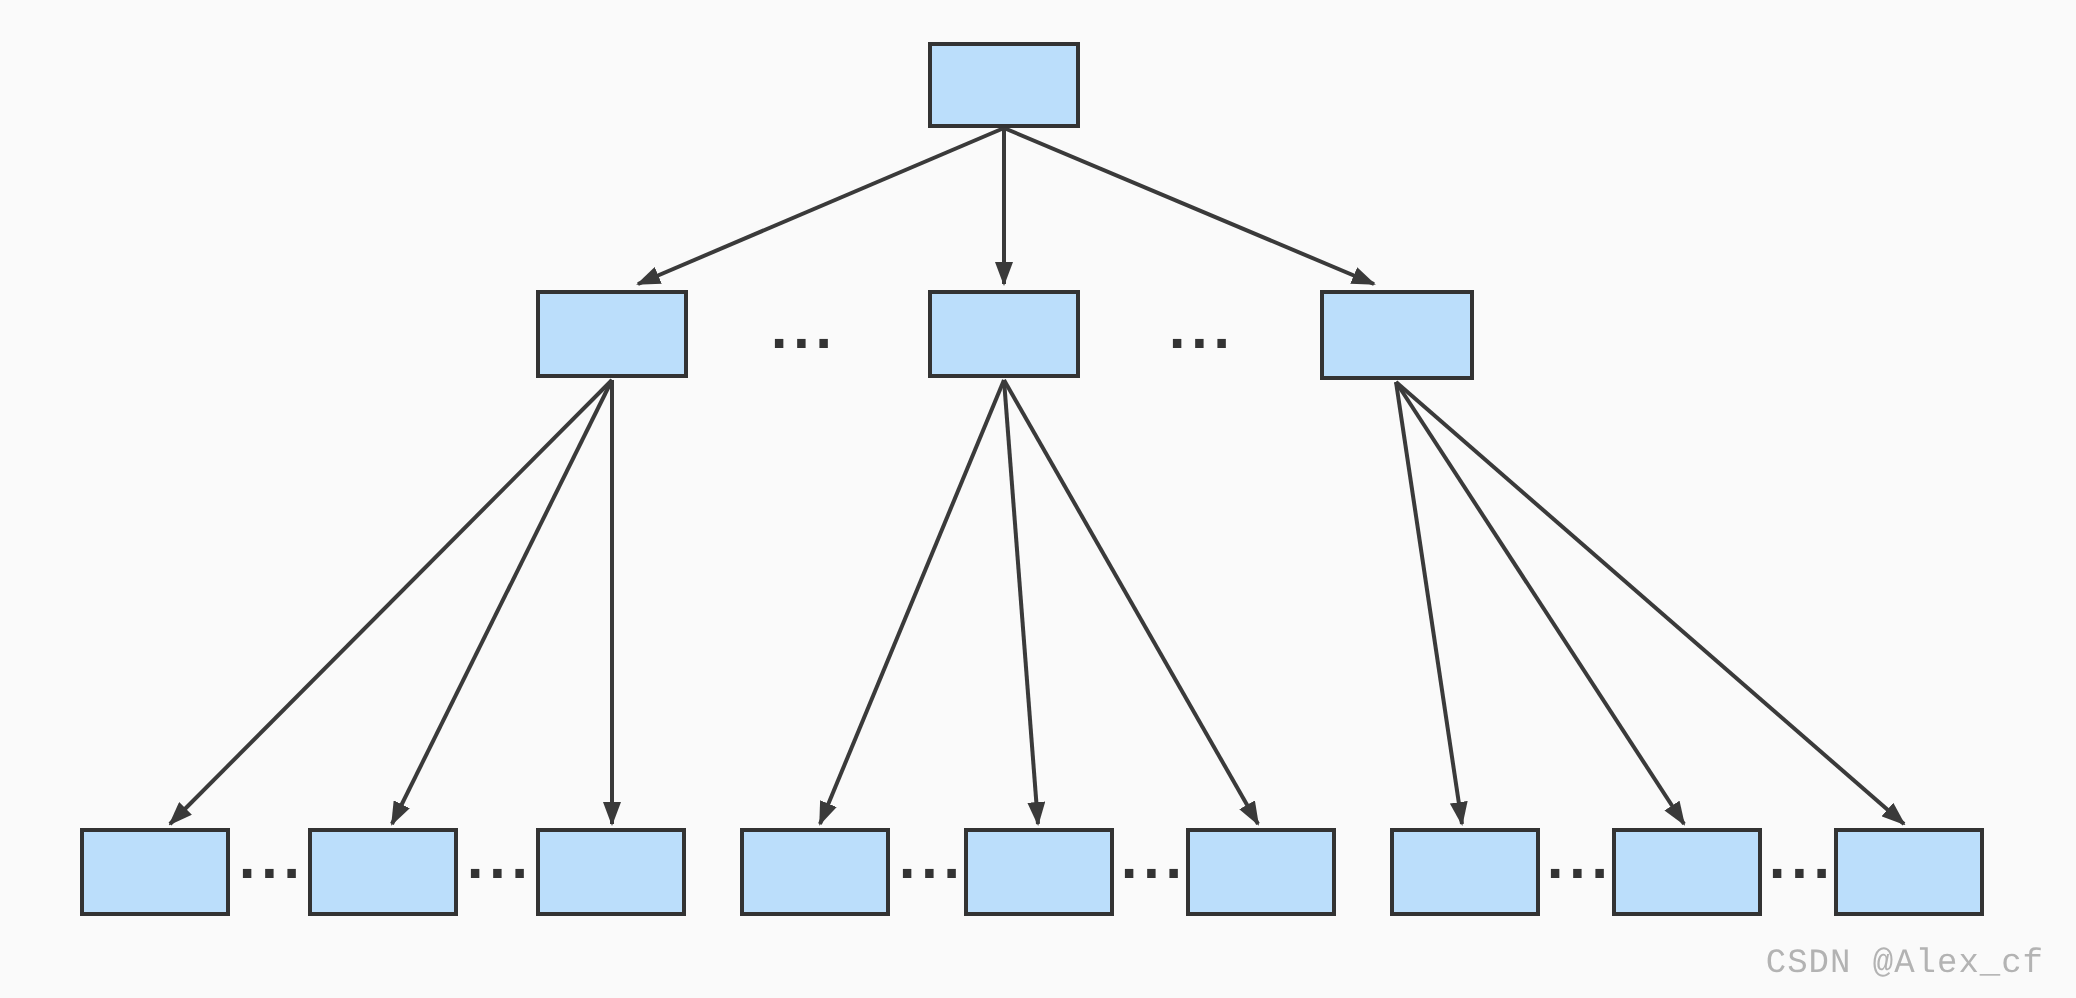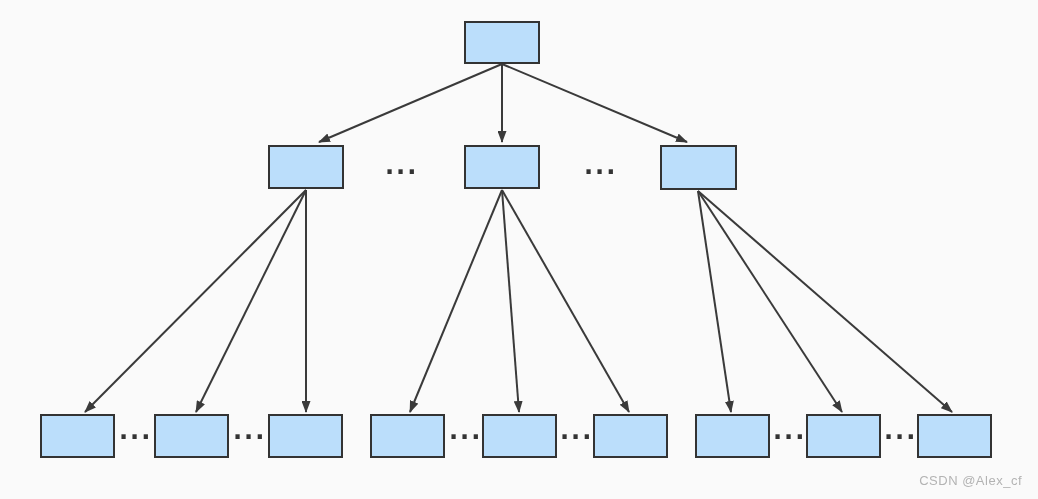--- a/index.html
+++ b/index.html
@@ -58,23 +58,24 @@
   .d-mid2{left:584px;top:154px;}
   .d-b1{left:119px;top:419px;}
   .d-b2{left:233px;top:419px;}
   .d-b3{left:449px;top:419px;}
   .d-b4{left:560px;top:419px;}
   .d-b5{left:773px;top:419px;}
   .d-b6{left:884px;top:419px;}
   .watermark{
     position:absolute;
     right:16px;top:473px;
-    font-size:13px;
+    font-size:17px;
     color:var(--watermark);
     letter-spacing:0.5px;
+    font-family:Liberation Mono, monospace;
   }
 </style>
 </head>
 <body>
 
 <div class="canvas">
 
   <svg class="edges" viewBox="0 0 1038 499" xmlns="http://www.w3.org/2000/svg" aria-hidden="true">
     <defs>
       <marker id="arrowhead" markerWidth="12" markerHeight="9" refX="11" refY="4.5" orient="auto" markerUnits="userSpaceOnUse">

